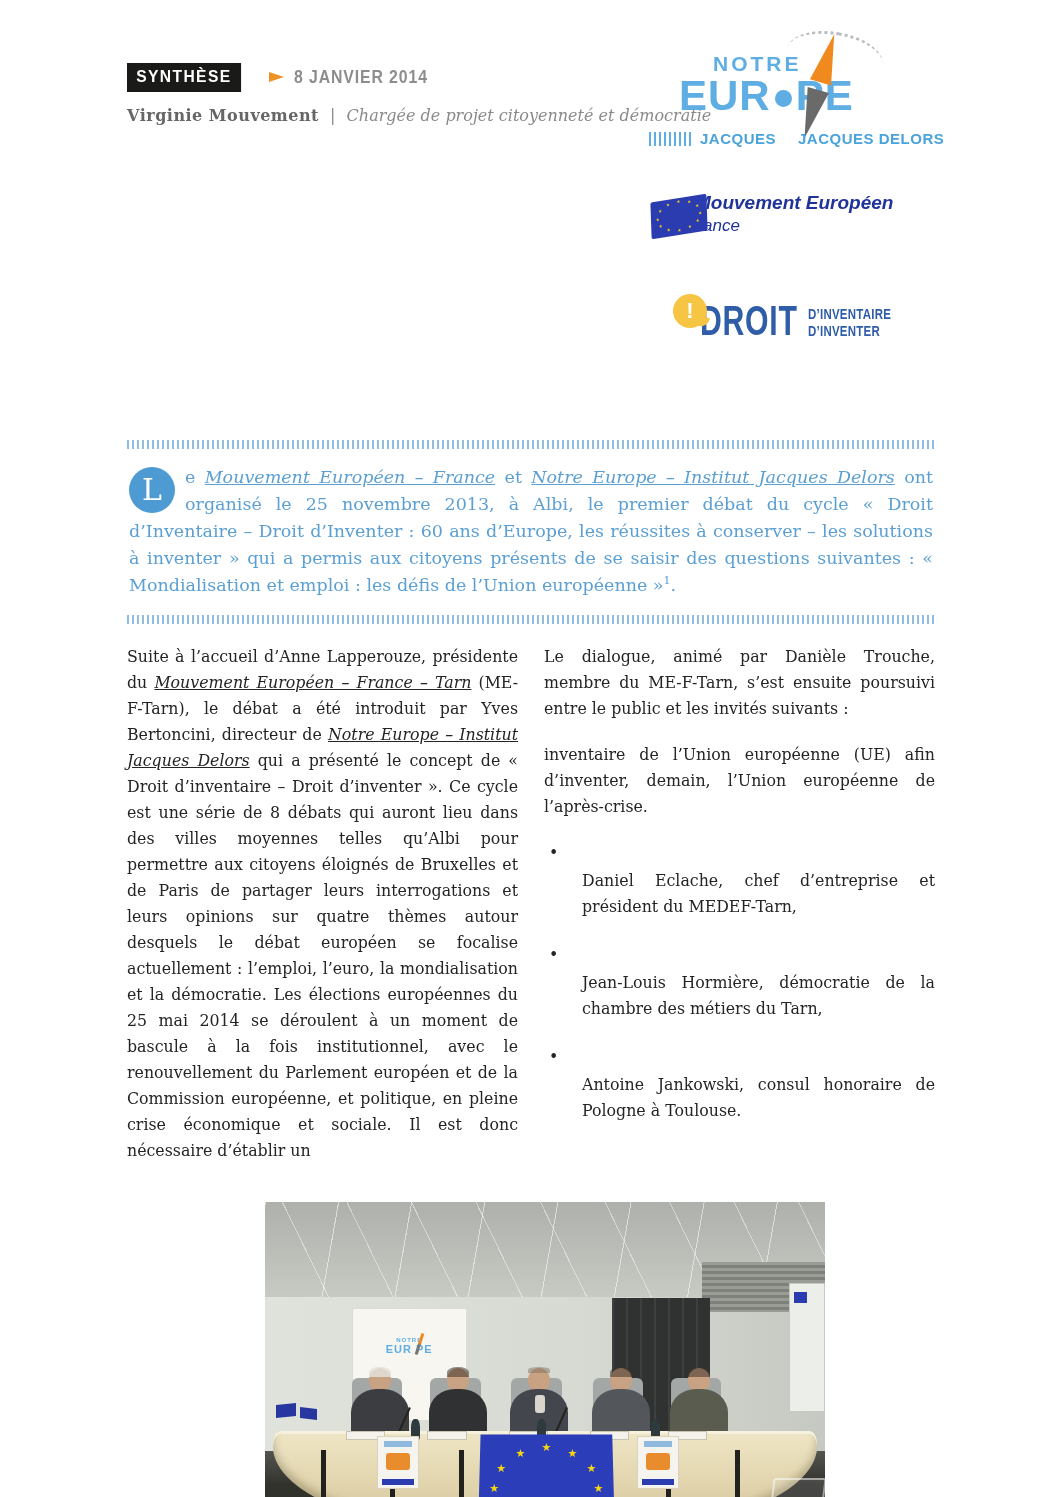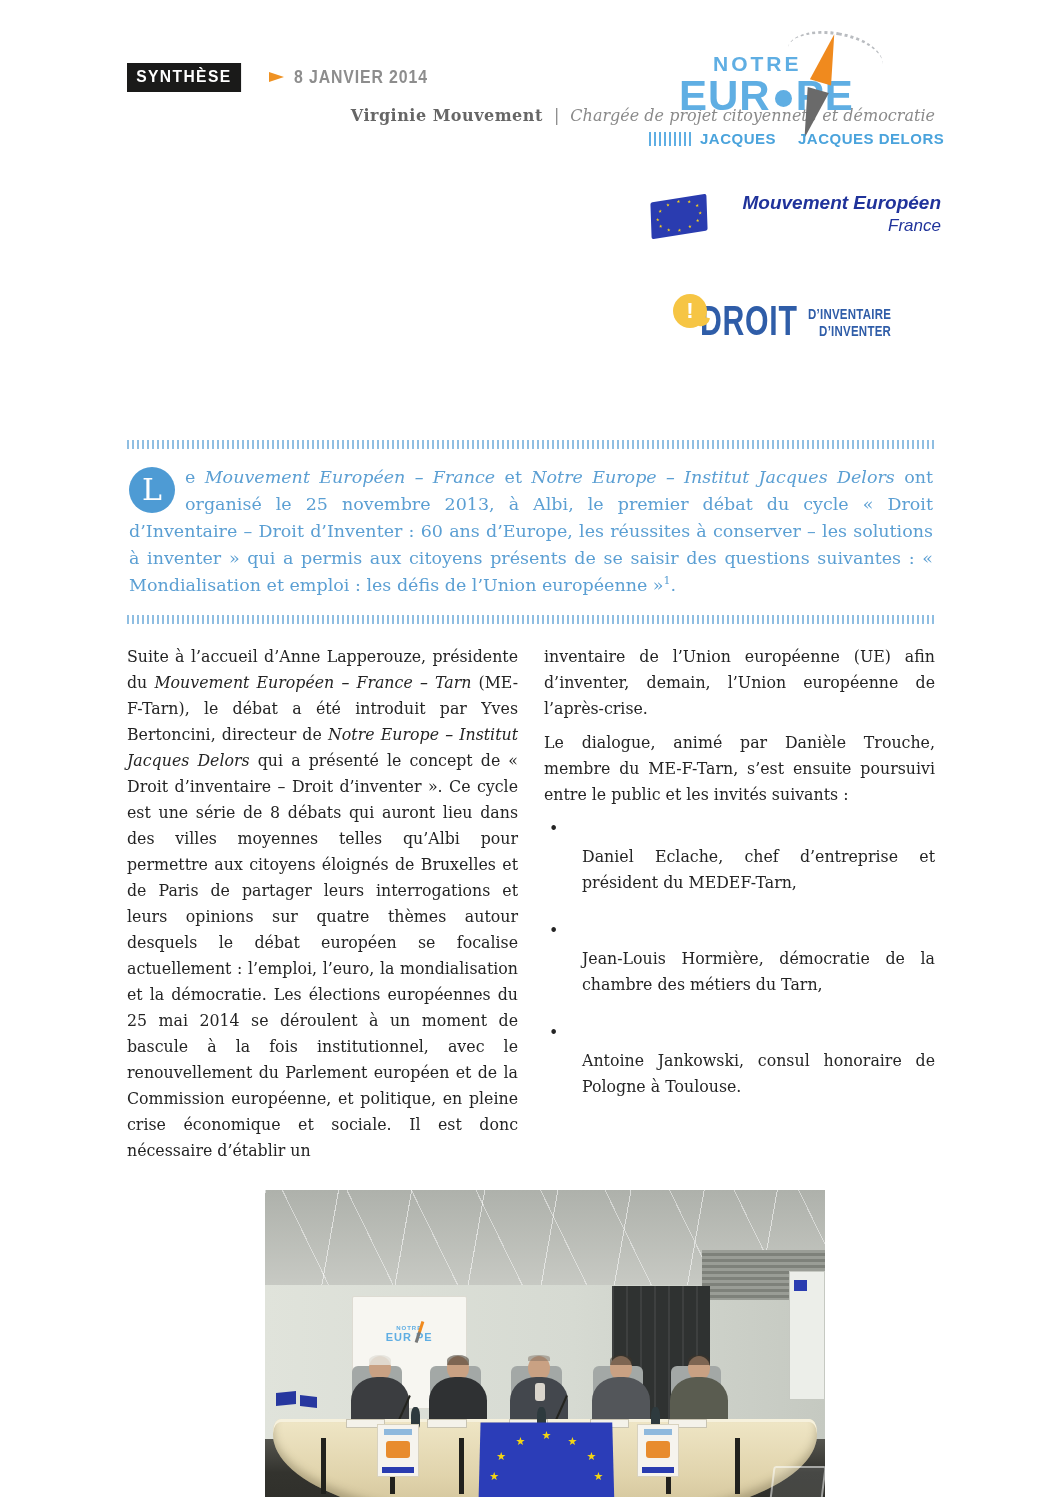--- a/index.html
+++ b/index.html
@@ -1,21 +1,21 @@
 <!DOCTYPE html>
 <html><head>
 <meta charset="utf-8">
 <style>
   * { box-sizing: border-box; }
   html,body { margin:0; padding:0; background:#ffffff; }
   .page { position:relative; width:1058px; height:1497px; background:#fff; overflow:hidden;
           padding:62px 123px 0 127px; font-family:"DejaVu Serif", serif; }
 
   
-  .header { position:relative; height:286px;text-align:right; }
+  .header { position:relative; height:286px; }
   .badge-row { display:flex; align-items:center; height:30px; }
   .badge { display:inline-block; background:#1a1a19; color:#fff; font-family:"Liberation Sans",sans-serif;
            font-weight:700; font-size:17px; letter-spacing:1.5px; padding:4px 10px 5px;
            transform:scaleX(0.92); transform-origin:0 50%; }
   .hdr-arrow { width:0; height:0; border-left:15px solid #EF9223; border-top:5px solid transparent;
                border-bottom:5px solid transparent; margin:0 10px 0 18px; }
   .date { font-family:"Liberation Sans",sans-serif; font-weight:700; font-size:18px; color:#8d8d8d;
           letter-spacing:1px; transform:scaleX(0.88); transform-origin:0 50%; white-space:nowrap; }
   .title { margin:16px 0 0; }
   .tline { display:block; font-family:"Liberation Sans",sans-serif; font-weight:700; font-size:47px;
@@ -69,27 +69,27 @@
                font-weight:700; font-size:14px; line-height:1.2; letter-spacing:0.3px;
                transform:scaleX(0.82); transform-origin:0 0; white-space:nowrap; }
 
   
   .intro { margin-top:92px; }
   .hatch { height:9px; background:repeating-linear-gradient(90deg,#8FBEE2 0 2px, transparent 2px 5px); }
   .intro-body { padding:15px 2px 16px; }
   .dropcap { float:left; width:46px; height:46px; border-radius:50%; background:#4E9BD4; color:#fff;
              font-size:30px; line-height:46px; text-align:center; margin:3px 10px 2px 0; }
   .intro-body p { margin:0; font-size:17.5px; line-height:27px; color:#5B9FD3; text-align:justify; }
-  .it { font-style:italic; }
+  .it { font-style:italic;text-decoration:underline; }
   .intro-body sup { font-size:11px; line-height:0; }
 
   
   .columns { display:flex; gap:26px; margin-top:20px; }
   .col { flex:1; font-size:15.8px; line-height:26px; color:#242424; text-align:justify; }
-  .col p { margin:0 0 8px; }
+  .col p { margin:0 0 20px; }
   .col ul { list-style:none; margin:0; padding:0; }
   .col li { display:flex; margin-bottom:22px; }
   .bullet { flex:0 0 38px; padding-left:5px; }
   .li-text { flex:1;margin-top:28px; }
 
   
   .photo { position:relative; width:560px; height:378px; margin:18px 0 0 138px; overflow:hidden;
            background:#cfd3cc; }
   .photo div { position:absolute; }
   .ph-ceiling { left:0; top:0; width:100%; height:26%;
@@ -240,22 +240,22 @@
       <p><span>e </span><span class="it">Mouvement Européen – France</span><span> et </span><span class="it">Notre Europe – Institut Jacques Delors</span><span> ont organisé le 25 novembre 2013, à Albi, le premier débat du cycle « Droit d’Inventaire – Droit d’Inventer : 60 ans d’Europe, les réussites à conserver – les solutions à inventer » qui a permis aux citoyens présents de se saisir des questions suivantes : « Mondialisation et emploi : les défis de l’Union européenne »</span><sup>1</sup><span>.</span></p>
     </div>
     <div class="hatch"></div>
   </section>
 
   <section class="columns">
     <div class="col">
       <p><span>Suite à l’accueil d’Anne Lapperouze, présidente du </span><span class="it">Mouvement Européen – France – Tarn</span><span> (ME-F-Tarn), le débat a été introduit par Yves Bertoncini, directeur de </span><span class="it">Notre Europe – Institut Jacques Delors</span><span> qui a présenté le concept de « Droit d’inventaire – Droit d’inventer ». Ce cycle est une série de 8 débats qui auront lieu dans des villes moyennes telles qu’Albi pour permettre aux citoyens éloignés de Bruxelles et de Paris de partager leurs interrogations et leurs opinions sur quatre thèmes autour desquels le débat européen se focalise actuellement : l’emploi, l’euro, la mondialisation et la démocratie. Les élections européennes du 25 mai 2014 se déroulent à un moment de bascule à la fois institutionnel, avec le renouvellement du Parlement européen et de la Commission européenne, et politique, en pleine crise économique et sociale. Il est donc nécessaire d’établir un</span></p>
     </div>
     <div class="col">
+      <p>Le dialogue, animé par Danièle Trouche, membre du ME-F-Tarn, s’est ensuite poursuivi entre le public et les invités suivants :</p>
       <p>inventaire de l’Union européenne (UE) afin d’inventer, demain, l’Union européenne de l’après-crise.</p>
-      <p>Le dialogue, animé par Danièle Trouche, membre du ME-F-Tarn, s’est ensuite poursuivi entre le public et les invités suivants :</p>
       <ul>
         <li>
             <span class="bullet">•</span>
             <span class="li-text">Daniel Eclache, chef d’entreprise et président du MEDEF-Tarn,</span>
           </li>
         <li>
             <span class="bullet">•</span>
             <span class="li-text">Jean-Louis Hormière, démocratie de la chambre des métiers du Tarn,</span>
           </li>
         <li>

